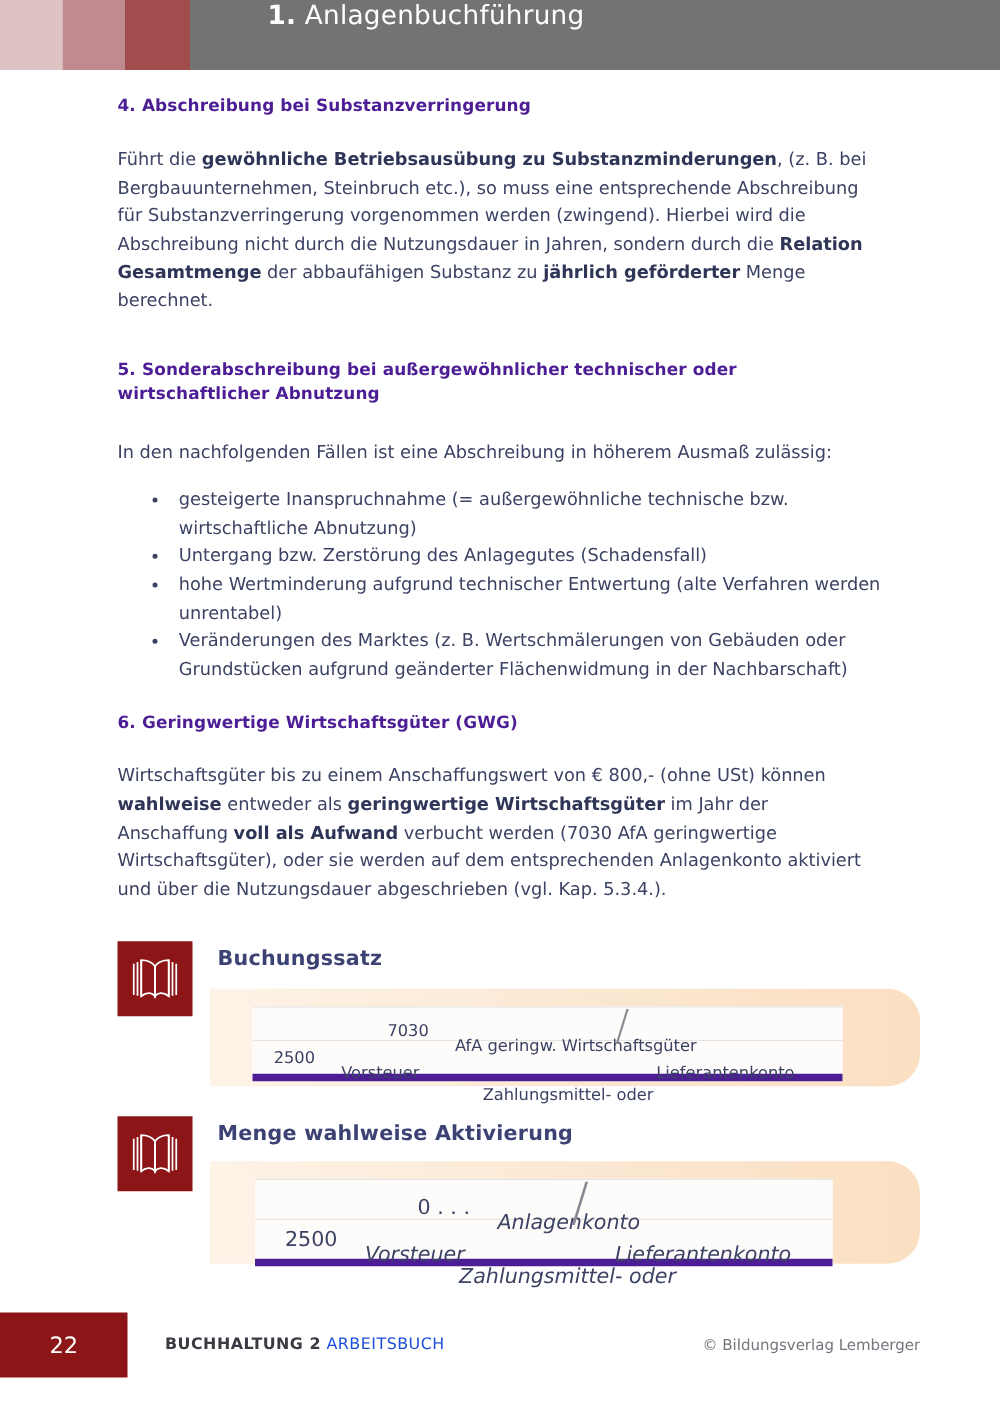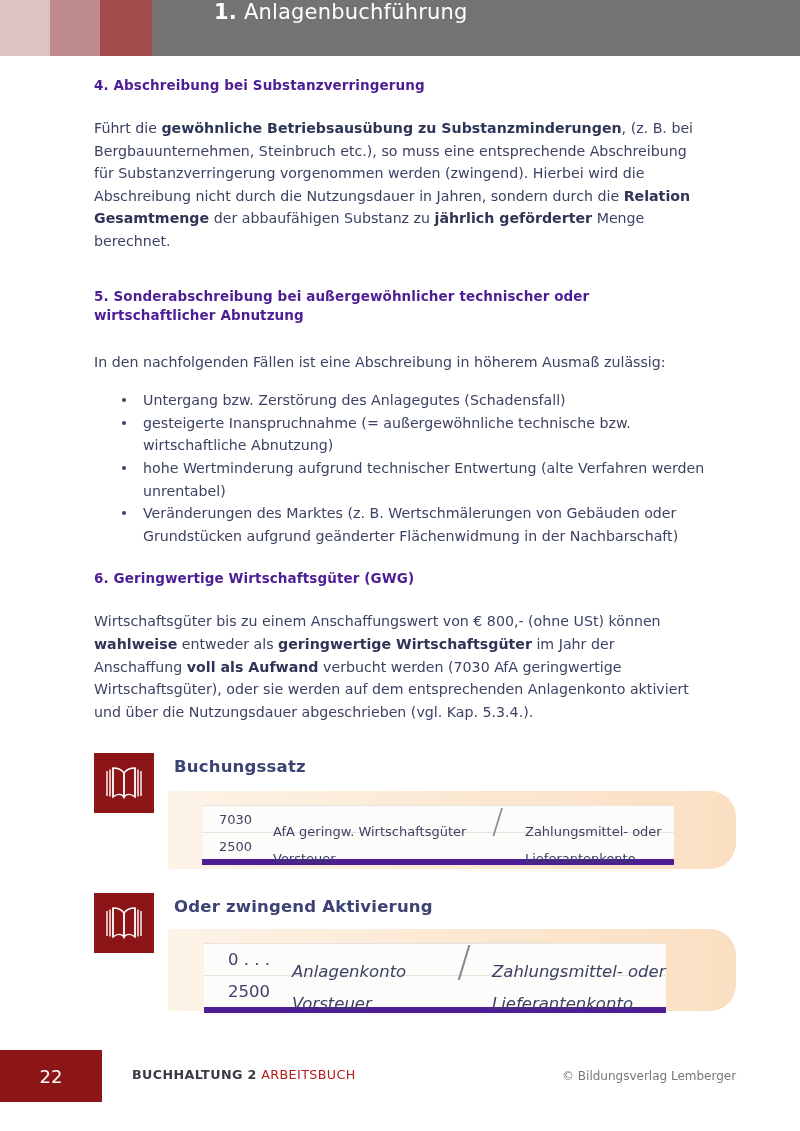--- a/index.html
+++ b/index.html
@@ -141,21 +141,21 @@
     position: absolute;
     background: #fdfcfa;
     border-collapse: collapse;
   }
   .entry-table .row {
     display: flex;
     align-items: center;
     border-bottom: 1px solid #e7e3de;
     background: #fdfcfa;
   }
-  .entry-table .row.first { border-top: 1px solid #e7e3de; }
+  .entry-table .row.first { border-top: 1px solid #e7e3de; flex-direction: column; }
   .entry-table .row.last { border-bottom: 6px solid #4c1d95; }
   .cell-num {
     text-align: right;
     color: #3c4263;
   }
   .cell-txt { color: #3c4263; margin-top: 24px; }
   .slash {
     position: absolute;
     color: #8a8a94;
     font-weight: 300;
@@ -205,21 +205,21 @@
   .footer-book {
     position: absolute;
     left: 132px;
     top: 17px;
     font-size: 12.7px;
     letter-spacing: .4px;
     color: #4a4a52;
     white-space: nowrap;
   }
   .footer-book .strong { font-weight: bold; color: #3a3a42; }
-  .footer-book .light { color: #b91c1c; }
+  .footer-book .light { color: #1d4ed8; }
   .footer-copy {
     position: absolute;
     left: 562px;
     top: 19px;
     font-size: 12px;
     color: #75757d;
     white-space: nowrap;
   }
 </style>
 </head>
@@ -243,22 +243,22 @@
   <div class="sp-22"></div>
   <p class="body"><span>Führt die </span><b>gewöhnliche Betriebsausübung zu Substanzminderungen</b><span>, (z. B. bei Bergbauunternehmen, Steinbruch etc.), so muss eine entsprechende Abschreibung für Substanzverringerung vorgenommen werden (zwingend). Hierbei wird die Abschreibung nicht durch die Nutzungsdauer in Jahren, sondern durch die </span><b>Relation Gesamtmenge</b><span> der abbaufähigen Substanz zu </span><b>jährlich geförderter</b><span> Menge berechnet.</span></p>
 
   <div class="sp-34"></div>
 
   <h2 class="sec">5. Sonderabschreibung bei außergewöhnlicher technischer oder wirtschaftlicher Abnutzung</h2>
   <div class="sp-26"></div>
   <p class="body">In den nachfolgenden Fällen ist eine Abschreibung in höherem Ausmaß zulässig:</p>
   <div class="sp-16"></div>
   <ul class="bullets">
+    <li><span class="bullet"></span><span>gesteigerte Inanspruchnahme (= außergewöhnliche technische bzw. wirtschaftliche Abnutzung)</span></li>
     <li><span class="bullet"></span><span>Untergang bzw. Zerstörung des Anlagegutes (Schadensfall)</span></li>
-    <li><span class="bullet"></span><span>gesteigerte Inanspruchnahme (= außergewöhnliche technische bzw. wirtschaftliche Abnutzung)</span></li>
     <li><span class="bullet"></span><span>hohe Wertminderung aufgrund technischer Entwertung (alte Verfahren werden unrentabel)</span></li>
     <li><span class="bullet"></span><span>Veränderungen des Marktes (z. B. Wertschmälerungen von Gebäuden oder Grundstücken aufgrund geänderter Flächenwidmung in der Nachbarschaft)</span></li>
   </ul>
 
   <div class="sp-22"></div>
 
   <h2 class="sec">6. Geringwertige Wirtschaftsgüter (GWG)</h2>
   <div class="sp-22"></div>
   <p class="body"><span>Wirtschaftsgüter bis zu einem Anschaffungswert von € 800,- (ohne USt) können </span><b>wahlweise</b><span> entweder als </span><b>geringwertige Wirtschaftsgüter</b><span> im Jahr der Anschaffung </span><b>voll als Aufwand</b><span> verbucht werden (7030 AfA geringwertige Wirtschaftsgüter), oder sie werden auf dem entsprechenden Anlagenkonto aktiviert und über die Nutzungsdauer abgeschrieben (vgl. Kap. 5.3.4.).</span></p>
 
@@ -306,21 +306,21 @@
     <div class="book-icon">
       <svg width="60" height="60" viewBox="0 0 60 60" aria-hidden="true">
         <g fill="none" stroke="#ffffff" stroke-width="1.4">
           <path d="M13 18 L13 43 M16 16.5 L16 43.5 M19 15 L19 44"></path>
           <path d="M47 18 L47 43 M44 16.5 L44 43.5 M41 15 L41 44"></path>
           <path d="M19 15 C24 15 28 17 30 20 L30 44 C28 41.5 24 40 19 44 Z"></path>
           <path d="M41 15 C36 15 32 17 30 20 L30 44 C32 41.5 36 40 41 44 Z"></path>
         </g>
       </svg>
     </div>
-    <div class="block-title">Oder zwingend Aktivierung</div>
+    <div class="block-title">Menge wahlweise Aktivierung</div>
     <div class="peach"></div>
     <div class="entry-table">
       <div class="row first">
         <div class="col-left">
           <span class="cell-num">0 . . .</span>
           <span class="cell-txt">Anlagenkonto</span>
         </div>
         <div class="col-right">
           <span class="cell-txt">Zahlungsmittel- oder</span>
         </div>

